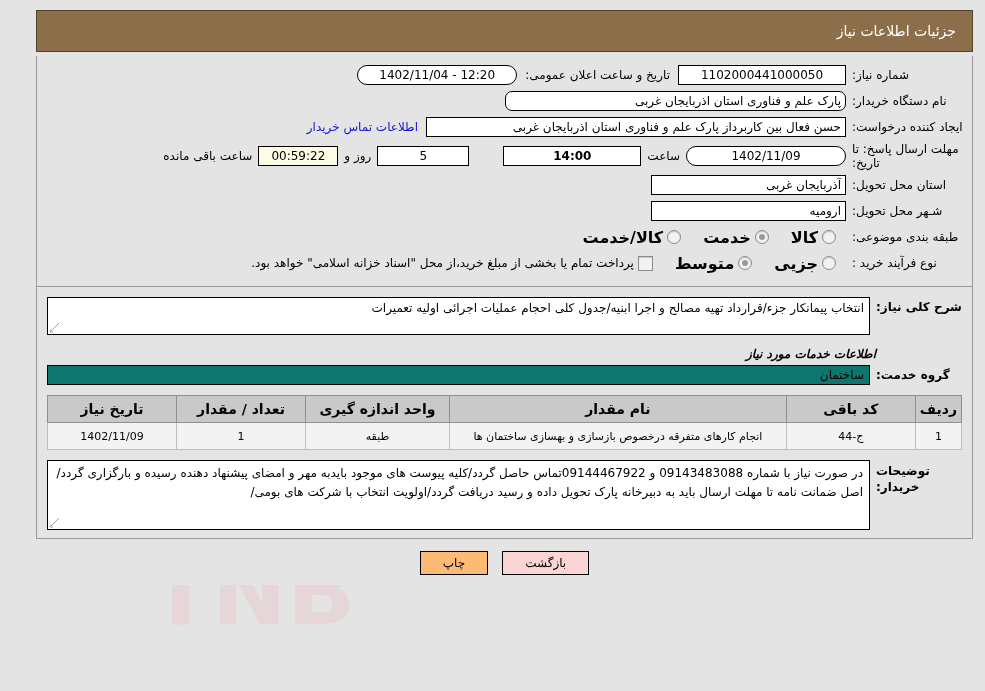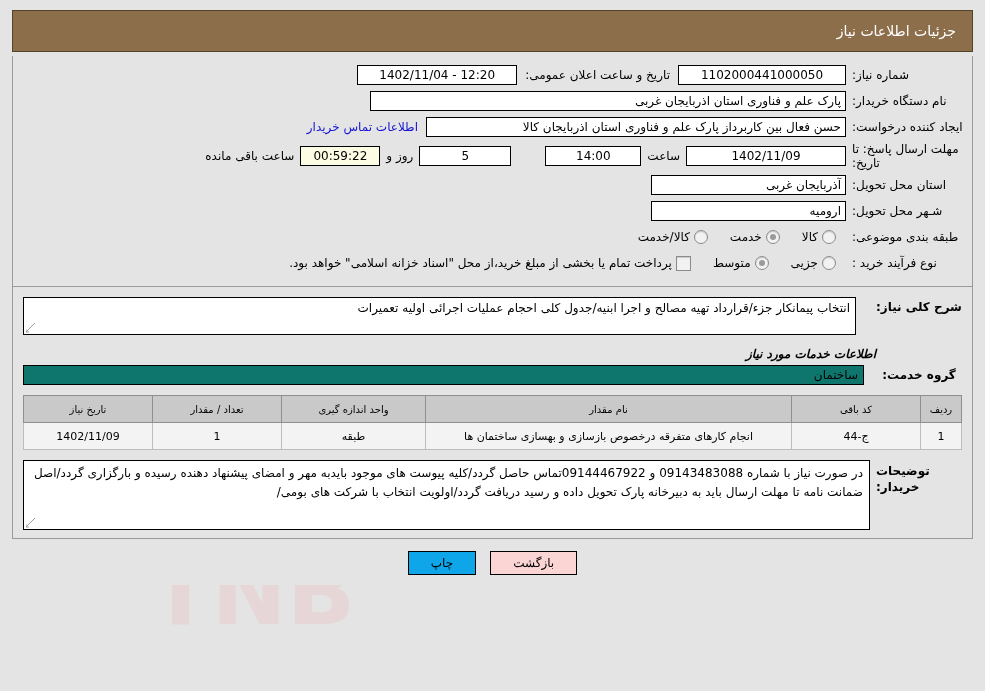--- a/index.html
+++ b/index.html
@@ -53,21 +53,21 @@
   .wm-big {
     position: absolute;
     left: 150px; top: 540px;
     font-size: 90px;
     font-weight: bold;
     color: #e8c9cc;
     opacity: .5;
     direction: ltr;
   }
 
-  .page { position: relative; z-index: 2; }
+  .page { position: relative; z-index: 2; margin-left: 24px; }
 
   
   .titlebar {
     margin: 10px 12px 0 12px;
     height: 42px;
     background: #8d6e4b;
     border: 1px solid #55422b;
     box-sizing: border-box;
     display: flex;
     align-items: center;
@@ -119,24 +119,24 @@
     padding: 0 4px;
     box-sizing: border-box;
     text-align: right;
     overflow: hidden;
     white-space: nowrap;
   }
   .fbox.center { text-align: center; }
   .fbox.yellow { background: #fcfbe3; }
 
   .w-need-no   { width: 168px; }
-  .w-org       { width: 476px; }
+  .w-org       { width: 341px; border-radius: 7px; }
   .w-creator   { width: 420px; }
-  .w-date      { width: 160px; }
-  .w-time      { width: 96px; }
+  .w-date      { width: 160px; border-radius: 10px; }
+  .w-time      { width: 138px; font-weight: bold; }
   .w-days      { width: 92px; }
   .w-remain    { width: 80px; }
   .w-province  { width: 195px; }
   .w-city      { width: 195px; }
 
   .inline-label {
     font-size: 12px;
     padding: 0 6px;
     white-space: nowrap;
   }
@@ -167,21 +167,21 @@
     box-shadow: inset 0 1px 1px rgba(0,0,0,.18);
   }
   .radio.checked::after {
     content: "";
     position: absolute;
     left: 3px; top: 3px;
     width: 6px; height: 6px;
     border-radius: 50%;
     background: #9a9a9a;
   }
-  .radio-label { font-size: 12px; margin-left: 12px; white-space: nowrap; }
+  .radio-label { font-size: 16px; margin-left: 12px; white-space: nowrap; font-weight: bold; }
 
   .checkbox {
     width: 13px; height: 13px;
     border: 1px solid #8b8b8b;
     background: #f2f2f2;
     display: inline-block;
     margin: 0 10px 0 4px;
     flex: none;
     box-shadow: inset 0 1px 1px rgba(0,0,0,.18);
   }
@@ -197,21 +197,21 @@
   .desc-wrap {
     display: flex;
     align-items: flex-start;
     padding: 10px 10px 4px 10px;
   }
   .desc-label {
     width: 86px;
     font-size: 12px;
     font-weight: bold;
     text-align: left;
-    padding-left: 20px;
+    padding-left: 6px;
     padding-top: 3px;
     flex: none;
   }
   .textarea {
     flex: 1;
     border: 1px solid #000;
     background: #fff;
     min-height: 38px;
     font-size: 12px;
     line-height: 17px;
@@ -238,22 +238,22 @@
 
   .svc-row {
     display: flex;
     align-items: center;
     padding: 0 10px 10px 10px;
   }
   .svc-label {
     width: 86px;
     font-size: 12px;
     font-weight: bold;
-    text-align: center;
-    padding-left: 12px;
+    text-align: left;
+    padding-left: 6px;
     flex: none;
   }
   .svc-box {
     flex: 1;
     border: 1px solid #000;
     background: #0f766e;
     height: 20px;
     line-height: 19px;
     font-size: 12px;
     padding: 0 5px;
@@ -266,22 +266,22 @@
   table.grid {
     width: 100%;
     border-collapse: collapse;
     font-size: 11px;
     background: #fff;
   }
   table.grid th {
     background: #c9c9c9;
     border: 1px solid #8f8f8f;
     height: 26px;
-    font-weight: normal;
-    font-size: 10px;
+    font-weight: bold;
+    font-size: 14px;
     text-align: center;
     padding: 0 4px;
   }
   table.grid td {
     background: #f3f3f3;
     border: 1px solid #bdbdbd;
     height: 26px;
     text-align: center;
     font-size: 11px;
     padding: 0 4px;
@@ -330,21 +330,21 @@
     padding: 12px 0 10px 0;
     background: #e4e4e4;
   }
   .btn {
     border: 1px solid #000;
     font-size: 12px;
     padding: 3px 22px;
     cursor: pointer;
     line-height: 16px;
   }
-  .btn-print { background: #0ea5e9; }
+  .btn-print { background: #fdba74; }
   .btn-back  { background: #fbd4d4; }
 </style>
 </head>
 <body>
 
 <div class="watermark">
   <svg class="wm-shield" viewBox="0 0 130 150">
     <path d="M65 3 L125 26 L125 80 Q125 122 65 147 Q5 122 5 80 L5 26 Z" fill="none" stroke="#c9c9c9" stroke-width="7"></path>
     <path d="M38 72 L58 94 L96 50" fill="none" stroke="#c9c9c9" stroke-width="9" stroke-linecap="round"></path>
   </svg>
@@ -372,21 +372,21 @@
         <div class="fbox w-date center">12:20 - 1402/11/04</div>
       </div>
 
       <div class="frow">
         <span class="flabel">نام دستگاه خریدار:</span>
         <div class="fbox w-org">پارک علم و فناوری استان اذربایجان غربی</div>
       </div>
 
       <div class="frow">
         <span class="flabel">ایجاد کننده درخواست:</span>
-        <div class="fbox w-creator">حسن فعال بین کاربرداز پارک علم و فناوری استان اذربایجان کالا</div>
+        <div class="fbox w-creator">حسن فعال بین کاربرداز پارک علم و فناوری استان اذربایجان غربی</div>
         <span class="link">اطلاعات تماس خریدار</span>
       </div>
 
       <div class="frow">
         <span class="flabel two-line">مهلت ارسال پاسخ: تا تاریخ:</span>
         <div class="fbox w-date center">1402/11/09</div>
         <span class="inline-label">ساعت</span>
         <div class="fbox w-time center">14:00</div>
         <div class="fbox w-days center" style="margin-right:34px">5</div>
         <span class="inline-label">روز و</span>

